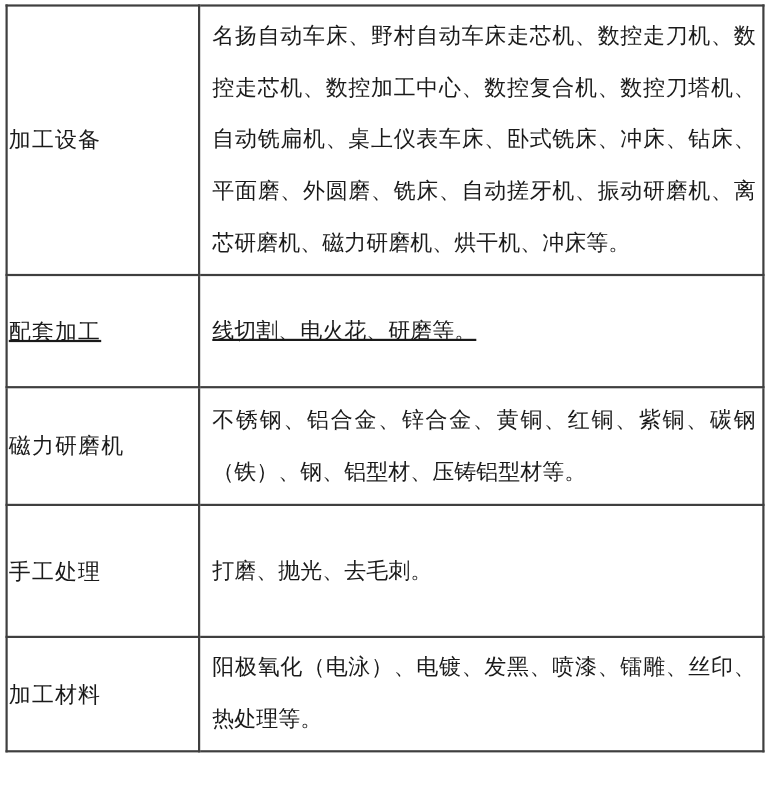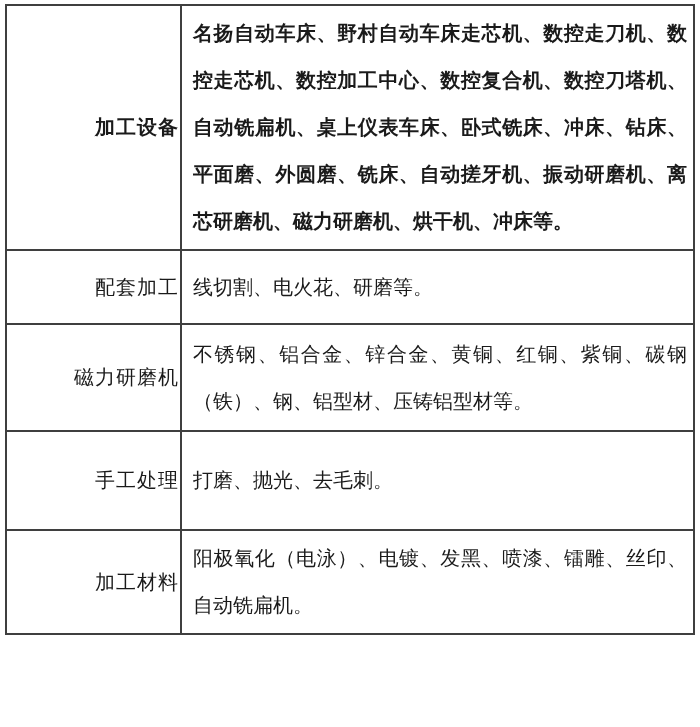--- a/index.html
+++ b/index.html
@@ -27,37 +27,37 @@
     table-layout: fixed;
   }
   table.spec-table td {
     border: 2px solid #3f3f3f;
     background: #ffffff;
     vertical-align: middle;
     box-sizing: border-box;
   }
   td.label-cell {
     width: 175px;
-    text-align: right;
+    text-align: left;
     font-size: 20px;
     letter-spacing: 1px;
     color: #1a1a1a;
   }
   td.content-cell {
     padding: 4px 6px 4px 11px;
     font-size: 20px;
     line-height: 47px;
     text-align: justify;
     text-justify: inter-character;
     color: #1a1a1a;
   }
-  tr.r0 td { height: 230px; font-weight: bold; }
-  tr.r1 td { height: 74px; }
+  tr.r0 td { height: 230px; }
+  tr.r1 td { height: 102px; text-decoration: underline; }
   tr.r2 td { height: 107px; }
-  tr.r3 td { height: 99px;  }
+  tr.r3 td { height: 120px;  }
   tr.r4 td { height: 101px; }
 </style>
 </head>
 <body>
 
 <div class="page">
   <table class="spec-table">
     <tbody>
       <tr class="r0">
         <td class="label-cell">加工设备</td>
@@ -70,17 +70,17 @@
       <tr class="r2">
         <td class="label-cell">磁力研磨机</td>
         <td class="content-cell">不锈钢、铝合金、锌合金、黄铜、红铜、紫铜、碳钢（铁）、钢、铝型材、压铸铝型材等。</td>
       </tr>
       <tr class="r3">
         <td class="label-cell">手工处理</td>
         <td class="content-cell">打磨、抛光、去毛刺。</td>
       </tr>
       <tr class="r4">
         <td class="label-cell">加工材料</td>
-        <td class="content-cell">阳极氧化（电泳）、电镀、发黑、喷漆、镭雕、丝印、自动铣扁机。</td>
+        <td class="content-cell">阳极氧化（电泳）、电镀、发黑、喷漆、镭雕、丝印、热处理等。</td>
       </tr>
     </tbody>
   </table>
 </div>
 
 </body></html>

